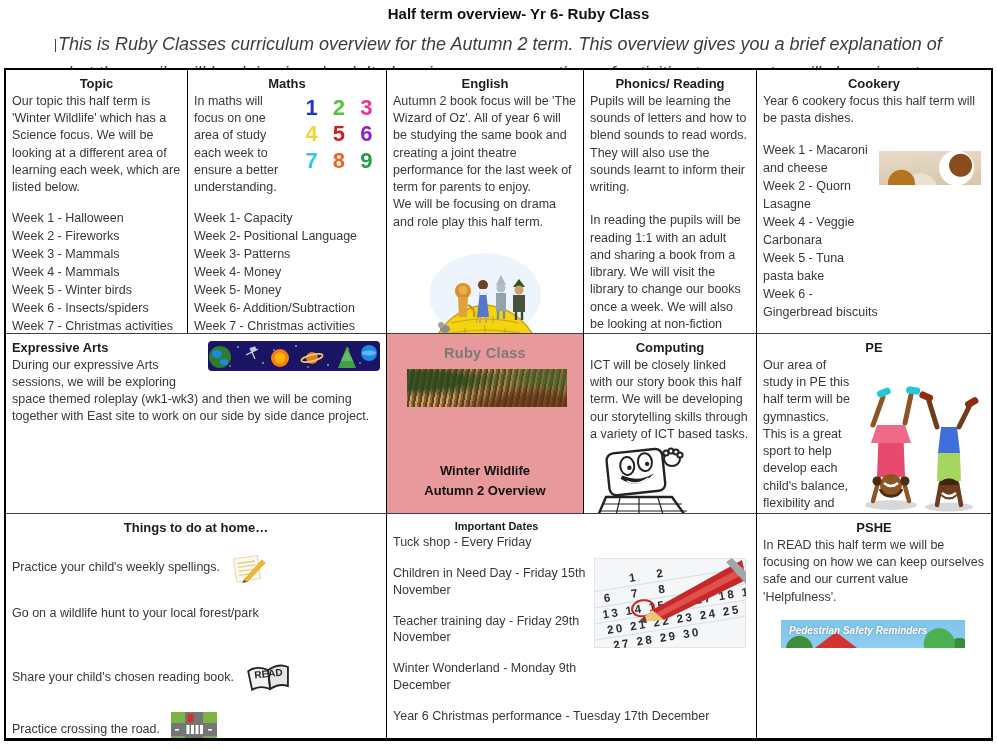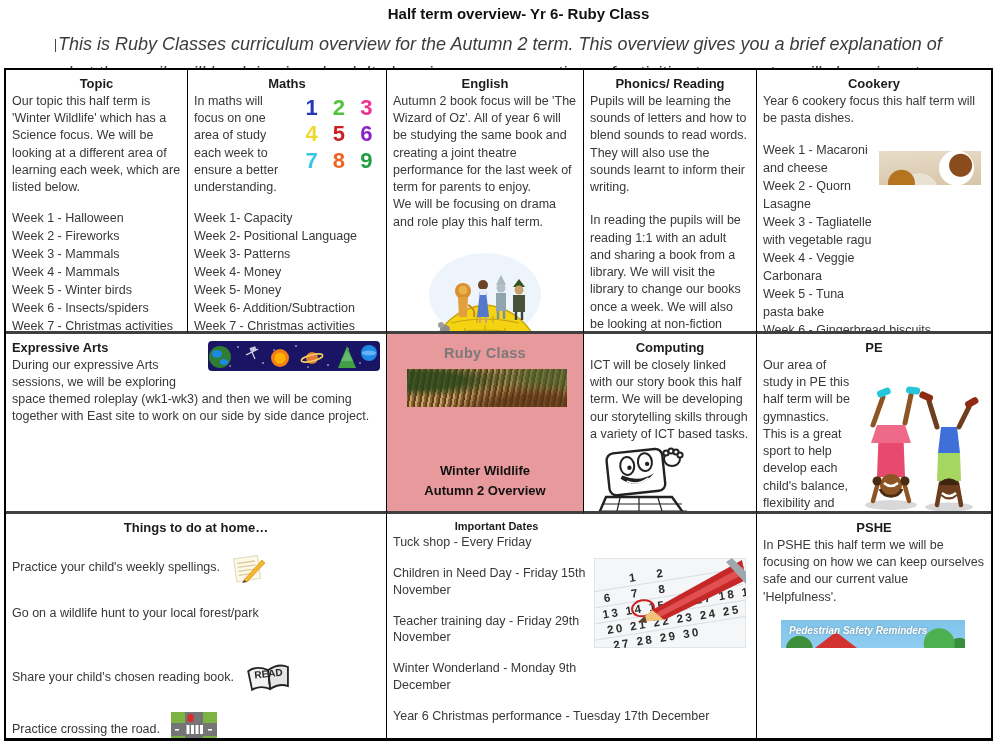--- a/index.html
+++ b/index.html
@@ -14,21 +14,21 @@
   .cursor { display:inline-block; width:0; height:13px; border-left:1.5px solid #444; margin-right:2px; vertical-align:-2px; }
 
   .grid {
     position:absolute; left:4px; top:68px; width:989px; height:673px;
     display:grid;
     grid-template-columns: 182px 199px 197px 173px 1fr;
     grid-template-rows: 264px 180px 1fr;
     border:2px solid #000; border-bottom-width:3px;
     background:#fff;
   }
-  .cell { border-right:1px solid #000; border-bottom:3px solid #404040; padding:5px 6px; font-size:12.5px; line-height:1.38; overflow:hidden; }
+  .cell { border-right:1px solid #000; border-bottom:1px solid #404040; padding:5px 6px; font-size:12.5px; line-height:1.38; overflow:hidden; }
   .last-col { border-right:none; }
   .row3 { border-bottom:none; }
   .span2 { grid-column: span 2; }
   .hdr { font-weight:bold; text-align:center; font-size:13px; color:#1c1c1c; }
   .hdr-left { font-weight:bold; text-align:left; font-size:12.8px; color:#1c1c1c; }
   .wks { margin-top:13px; }
   .wks > div { line-height:1.44; }
 
   
   .digits { float:right; width:82px; display:grid; grid-template-columns:repeat(3,1fr); margin:2px 0 4px 6px; font-weight:bold; font-size:22px; line-height:1.2; text-align:center; }
@@ -169,21 +169,20 @@
     <div class="cell last-col">
       <div class="hdr">Cookery</div>
       <div>Year 6 cookery focus this half term will be pasta dishes.</div>
       <div class="gap-sm"></div>
       <div class="float-wrap cook-float">
         <div class="pasta"></div>
       </div>
       <div class="wks" style="margin-top:6px;">
           <div>Week 1 - Macaroni and cheese</div>
           <div>Week 2 - Quorn Lasagne</div>
-          <div>Week 3 - Tagliatelle with vegetable ragu</div>
           <div>Week 4 - Veggie Carbonara</div>
           <div>Week 5 - Tuna pasta bake</div>
           <div>Week 6 - Gingerbread biscuits</div>
         </div>
     </div>
 
     <div class="cell span2">
       <div class="float-wrap" style="margin:2px 0 6px 8px;">
         <svg width="172" height="30" viewBox="0 0 172 30">
           <rect x="0" y="0" width="172" height="30" rx="4" fill="#1a1464"></rect>
@@ -361,21 +360,21 @@
           <div>Tuck shop - Every Friday</div>
           <div>Children in Need Day - Friday 15th November</div>
           <div>Teacher training day - Friday 29th November</div>
           <div>Winter Wonderland - Monday 9th December</div>
           <div>Year 6 Christmas performance - Tuesday 17th December</div>
         </div>
     </div>
 
     <div class="cell last-col row3">
       <div class="hdr">PSHE</div>
-      <div>In PSHE this half term we will be focusing on how we can keep ourselves safe and our current value 'Helpfulness'.</div>
+      <div>In READ this half term we will be focusing on how we can keep ourselves safe and our current value 'Helpfulness'.</div>
       <div class="pshe-banner">
         <div class="tent"></div>
         <div class="cap">Pedestrian Safety Reminders</div>
       </div>
     </div>
 
   </div>
 </div>
 
 </body></html>

